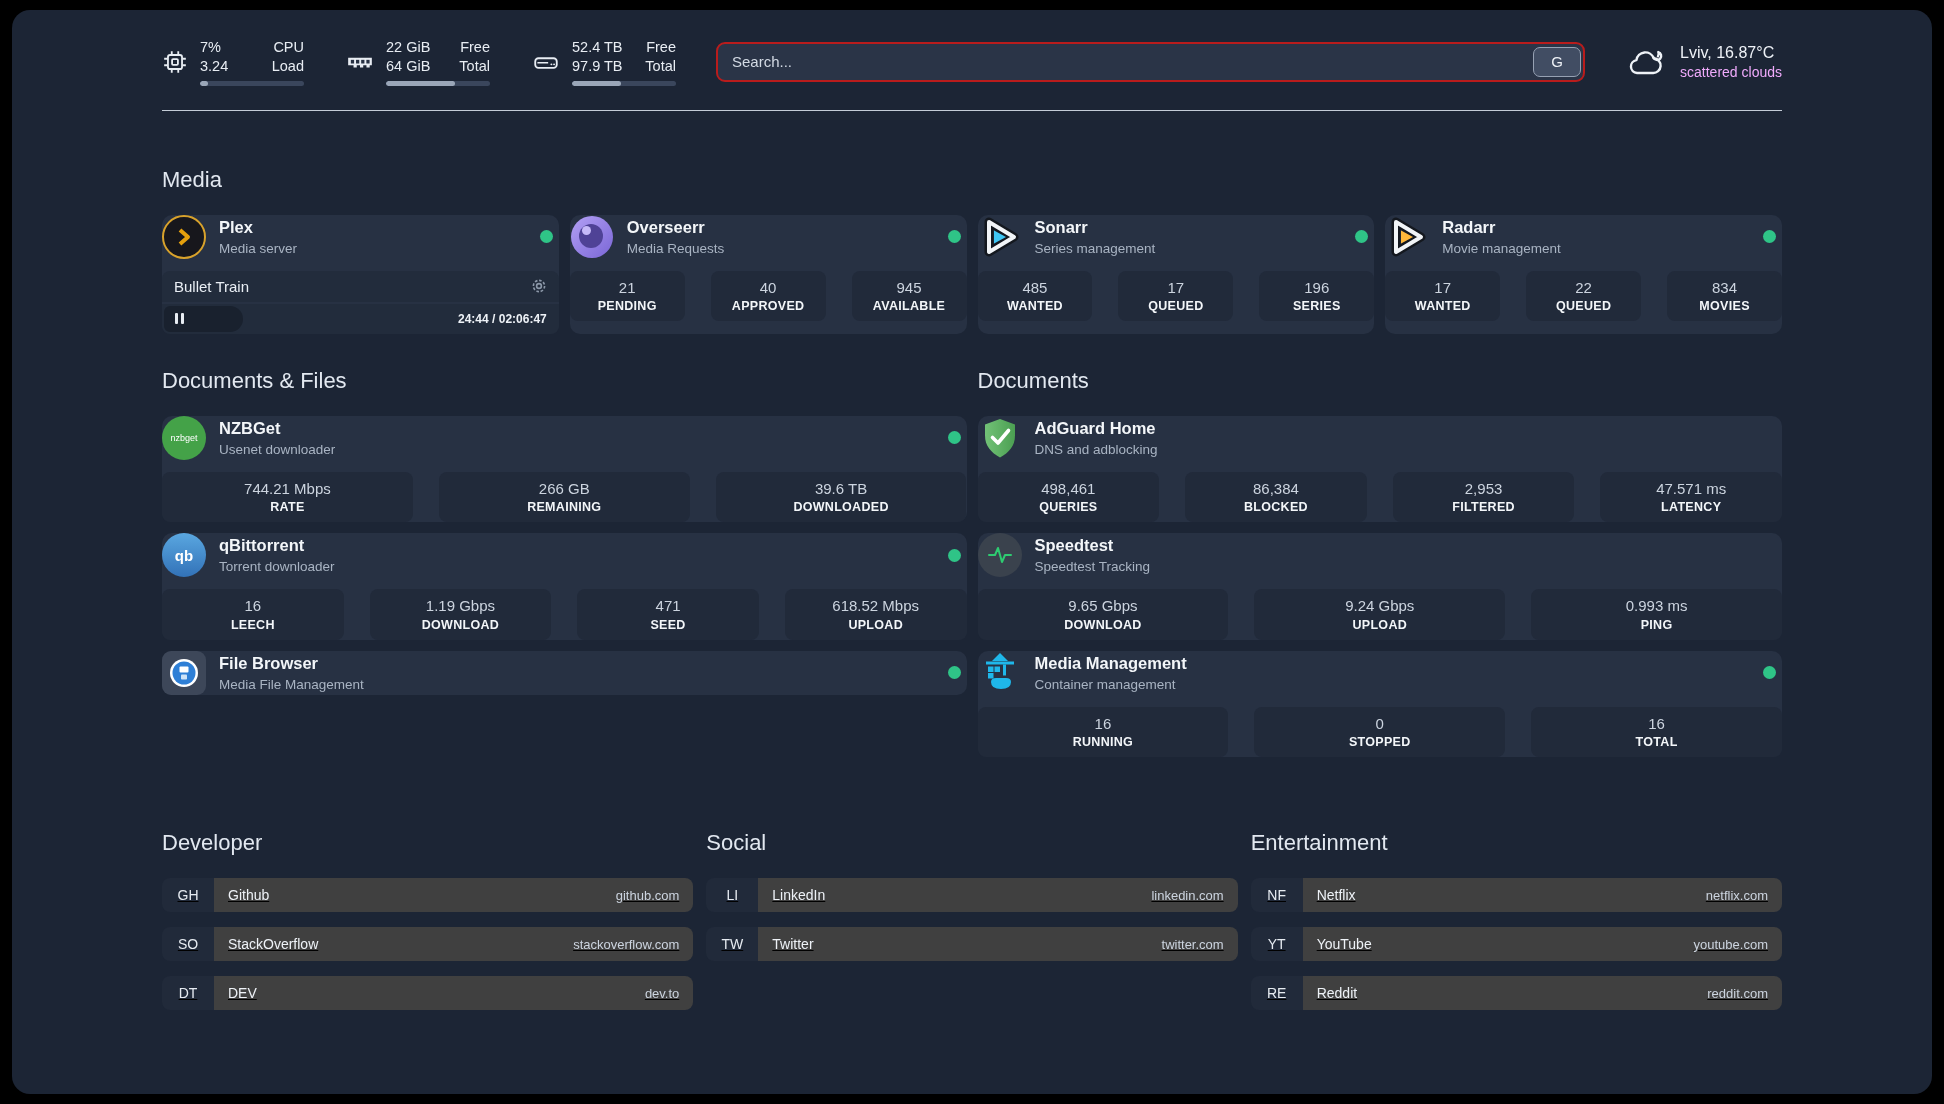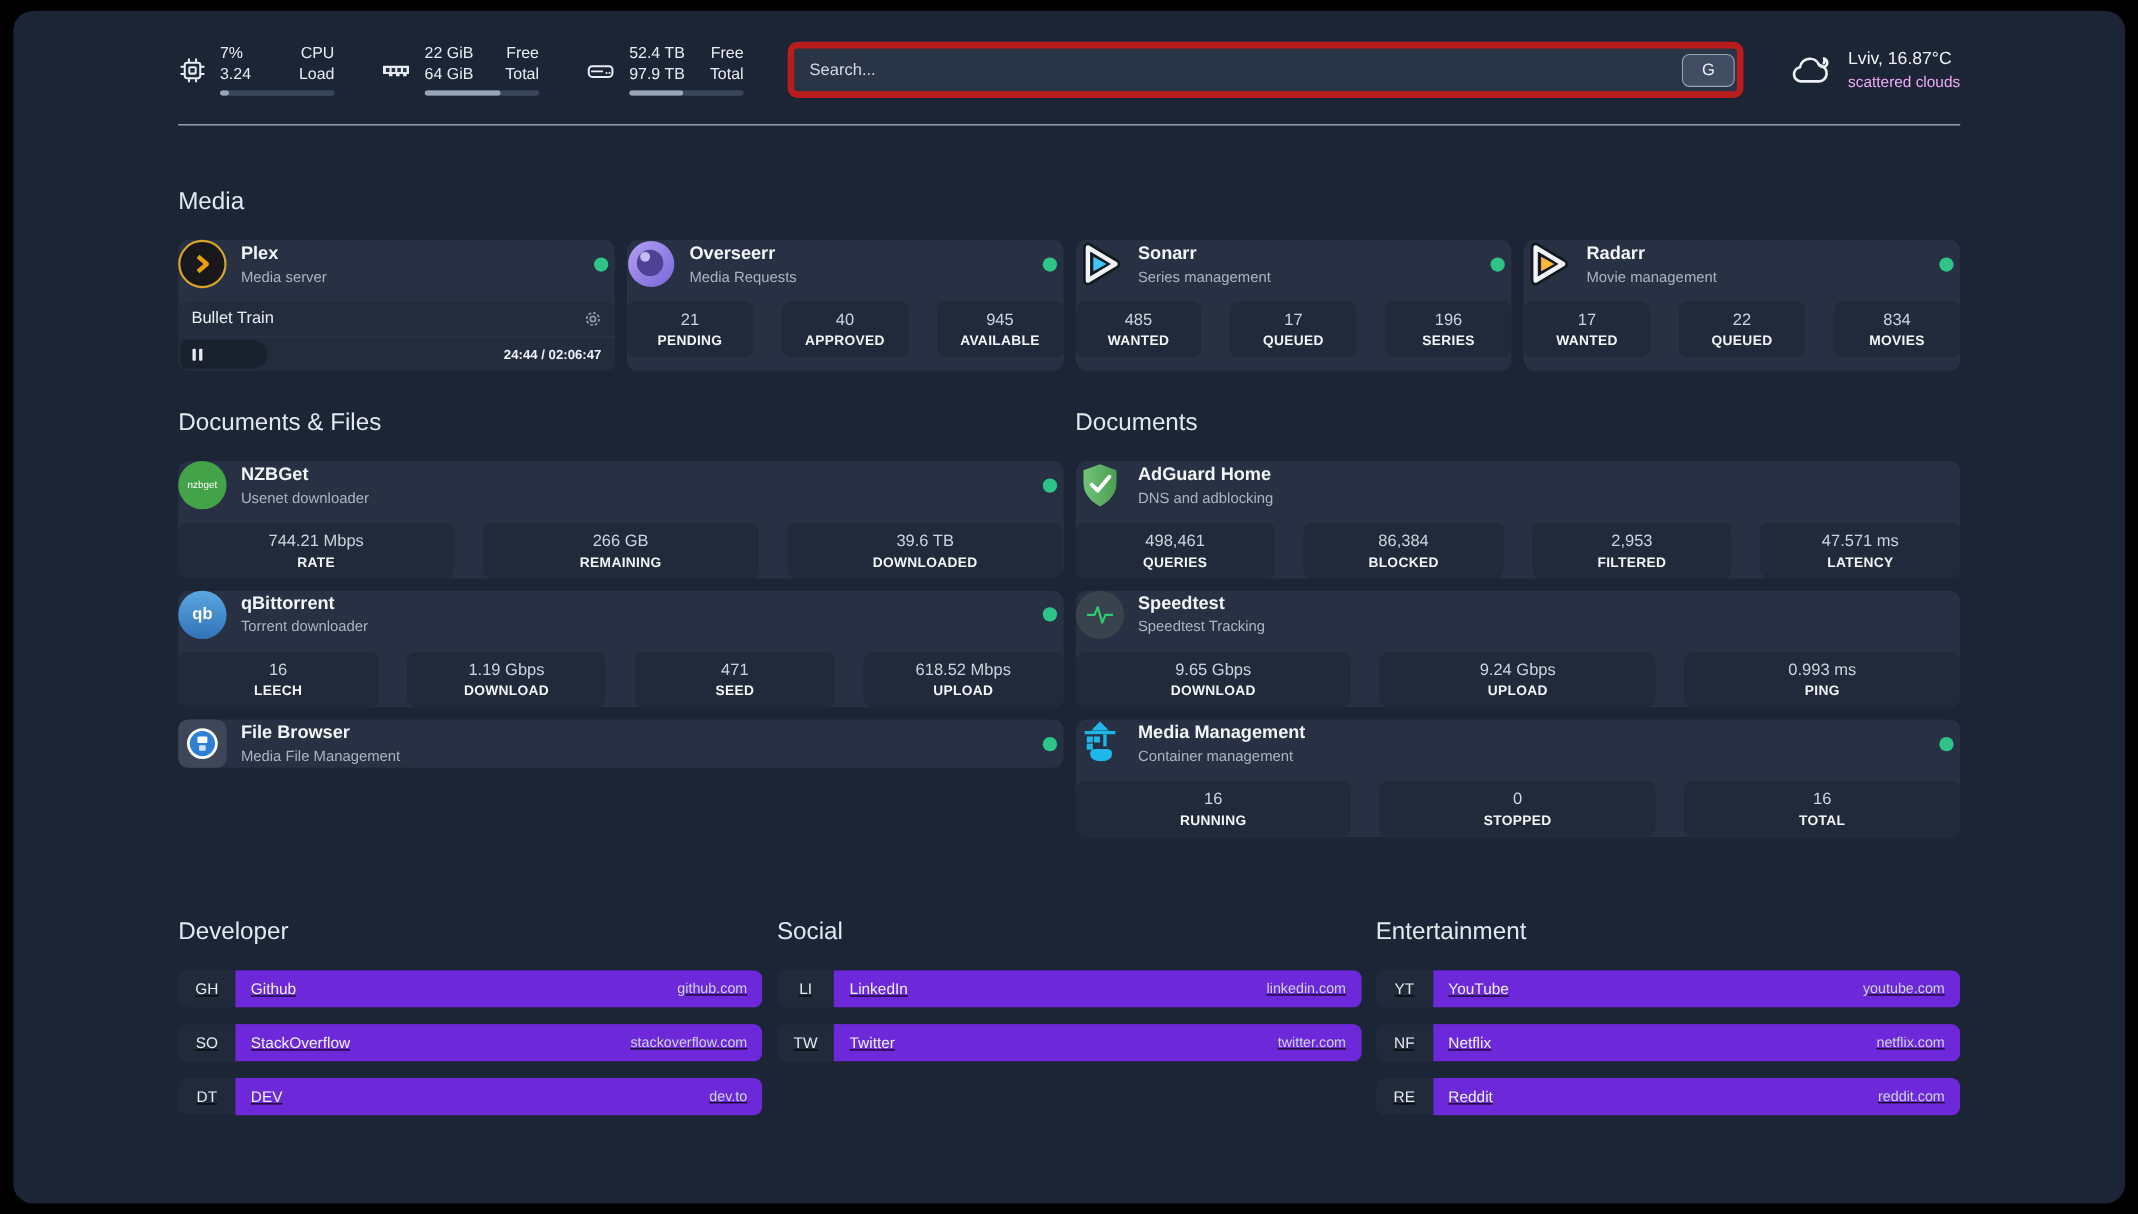--- a/index.html
+++ b/index.html
@@ -11,21 +11,21 @@
   
   .header { display:flex; align-items:center; gap:40px; padding-top:28px; }
   .sys-stats { display:flex; gap:42px; align-items:center; }
   .sys-stat { display:flex; gap:12px; align-items:center; }
   .sys-icon { color:#e8edf3; flex:none; display:flex; }
   .sys-cols { width:104px; font-size:14.5px; color:#e8edf3; }
   .sys-row { display:flex; justify-content:space-between; line-height:1.3; }
   .sys-bar { margin-top:5px; height:5px; background:#3a465c; border-radius:3px; overflow:hidden; }
   .sys-fill { height:100%; background:#9aa6b8; border-radius:3px; }
 
-  .search { flex:1; height:51px; border:6px solid #b91c1c; border-radius:9px; background:#2a3447;
+  .search { flex:1; height:40px; border:2px solid #b91c1c; border-radius:9px; background:#2a3447;
     display:flex; align-items:center; padding:2px; }
   .search input { flex:1; background:transparent; border:none; outline:none; color:#e8edf3;
     font-size:15px; padding:0 12px; font-family:"Liberation Sans", sans-serif; }
   .search input::placeholder { color:#d3dae4; opacity:1; }
   .search-g { width:48px; height:30px; background:#414d63; border:1px solid #96a1b3; border-radius:7px;
     color:#eef2f7; display:flex; align-items:center; justify-content:center; font-size:15px; cursor:pointer; }
 
   .weather { display:flex; gap:13px; align-items:center; color:#eef2f7; }
   .weather-icon { display:flex; }
   .weather-line1 { font-size:16px; line-height:1.35; }
@@ -71,21 +71,21 @@
   .col .section-title { margin-bottom:22px; }
   .col .card { margin-bottom:11px; }
 
   
   .bookmarks { display:flex; gap:13px; margin-top:62px; padding-bottom:40px; }
   .bm-col { flex:1; min-width:0; }
   .bm-title { margin-bottom:22px; }
   .bm-item { display:flex; height:34px; margin-bottom:15px; border-radius:8px; overflow:hidden; cursor:pointer;text-decoration:underline; }
   .bm-tag { width:52px; flex:none; background:#212a3a; color:#e6ebf1; font-size:14px;
     display:flex; align-items:center; justify-content:center; }
-  .bm-main { flex:1; background:#6d28d9; display:flex; align-items:center; padding:0 14px; min-width:0; }
+  .bm-main { flex:1; background:#404040; display:flex; align-items:center; padding:0 14px; min-width:0; }
   .bm-name { font-size:14px; color:#eef2f7; white-space:nowrap; }
   .bm-url { margin-left:auto; font-size:13px; color:#ccd4df; white-space:nowrap; }
 
   
   .ic-circle { border-radius:50%; display:flex; align-items:center; justify-content:center; }
   .plex-ic { width:44px; height:44px; background:#17171c; border:2px solid #d8a22b; }
   .nzb-ic { width:44px; height:44px; background:#44a248; color:#fff; font-size:9px; }
   .qb-ic { width:44px; height:44px; background:linear-gradient(180deg,#5aa7e0,#3272b8); color:#fff;
     font-size:15px; font-weight:700; }
   .fb-ic { width:44px; height:44px; background:#3d4759; border-radius:9px; }
@@ -560,34 +560,34 @@
           <span class="bm-main">
             <span class="bm-name">Twitter</span>
             <span class="bm-url">twitter.com</span>
           </span>
         </div>
       </div>
 
       <div class="bm-col">
         <div class="section-title bm-title">Entertainment</div>
         <div class="bm-item">
+          <span class="bm-tag">NF</span>
+          <span class="bm-main">
+            <span class="bm-name">Netflix</span>
+            <span class="bm-url">netflix.com</span>
+          </span>
+        </div>
+        <div class="bm-item">
           <span class="bm-tag">YT</span>
           <span class="bm-main">
             <span class="bm-name">YouTube</span>
             <span class="bm-url">youtube.com</span>
           </span>
         </div>
         <div class="bm-item">
-          <span class="bm-tag">NF</span>
-          <span class="bm-main">
-            <span class="bm-name">Netflix</span>
-            <span class="bm-url">netflix.com</span>
-          </span>
-        </div>
-        <div class="bm-item">
           <span class="bm-tag">RE</span>
           <span class="bm-main">
             <span class="bm-name">Reddit</span>
             <span class="bm-url">reddit.com</span>
           </span>
         </div>
       </div>
     </div>
 
   </div>

